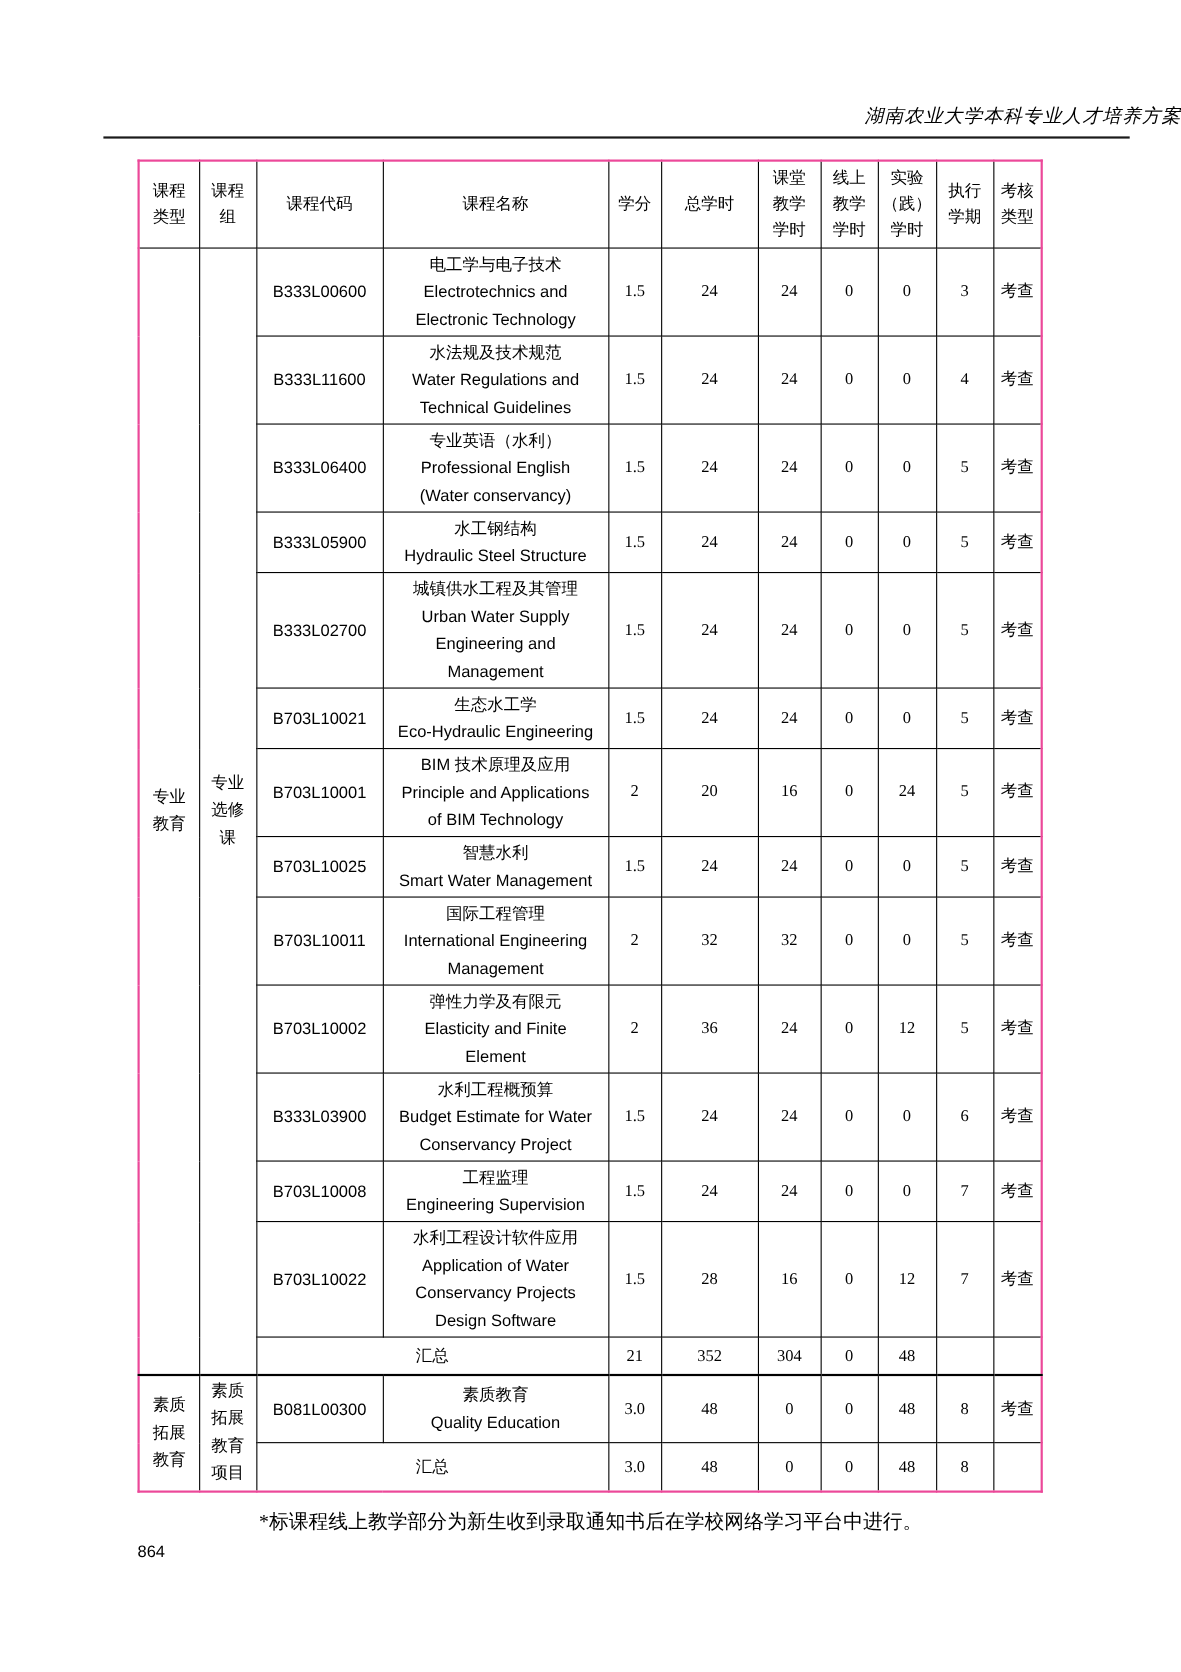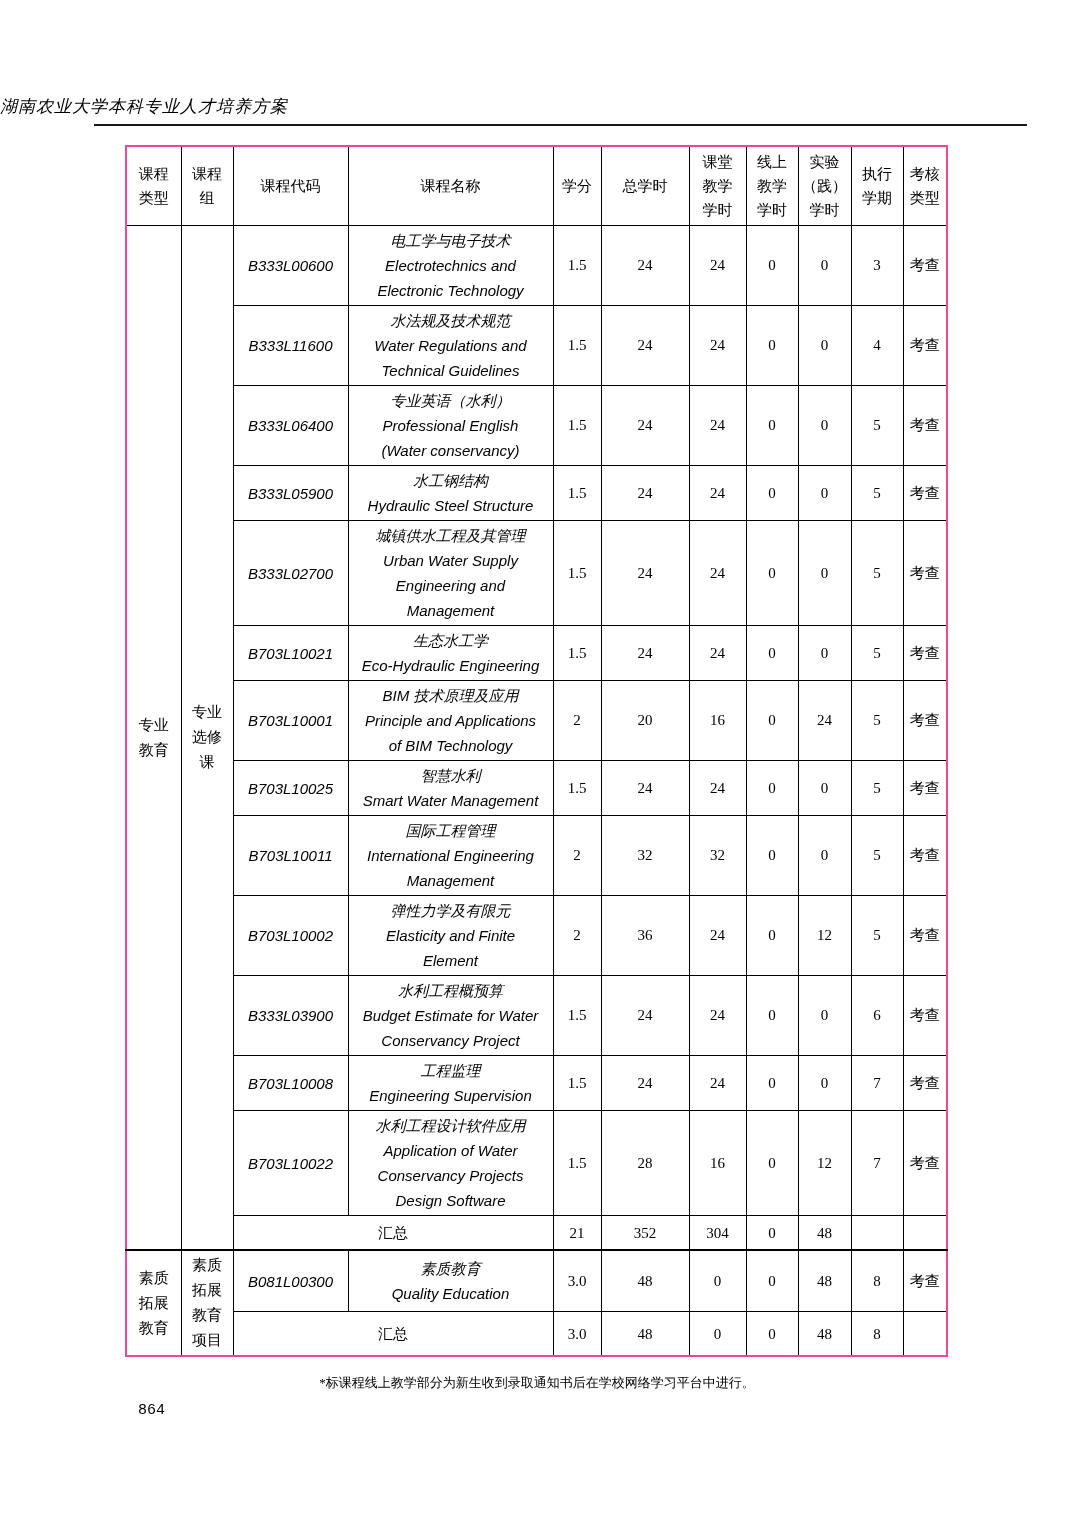--- a/index.html
+++ b/index.html
@@ -11,21 +11,21 @@
   }
   .page {
     position: relative;
     width: 1074px;
     height: 1520px;
     background: #ffffff;
     overflow: hidden;
   }
   .page-header-title {
     padding-top: 95px;
-    text-align: left;
+    text-align: right;
     font-family: "DejaVu Serif", serif;
     font-style: italic;
     font-size: 17px;
     letter-spacing: 1px;
     line-height: 22px;
   }
   .header-rule {
     position: absolute;
     left: 94px;
     top: 124px;
@@ -50,36 +50,36 @@
     white-space: pre-line;
     overflow: hidden;
   }
   table.curriculum th {
     line-height: 24px;
     padding: 3px 1px;
   }
   tbody.section2 tr:first-child td {
     border-top: 2px solid #000;
   }
-  .sans { font-family: "Liberation Sans", sans-serif; font-style: italic; }
+  .sans { font-family: "Liberation Sans", sans-serif; }
   .num  { font-family: "Liberation Serif", serif; }
   .b    { font-weight: bold; margin-left: 15px; }
   tr.summary-row td { height: 29px; line-height: 24px; }
   tbody.section2 tr.summary-row td { height: 39px; }
   .footnote {
     margin-top: 13px;
     text-align: center;
-    font-size: 13px;
+    font-size: 18px;
     line-height: 26px;
   }
   .page-number {
     position: absolute;
-    left: 138px;
+    left: 125px;
     top: 1402px;
-    font-family: Liberation Mono, monospace;
+    font-family: Liberation Sans, sans-serif;
     font-size: 15px;
   }
 </style>
 </head>
 <body>
 
 <div class="page">
 
   <div class="page-header-title">湖南农业大学本科专业人才培养方案</div>
 

